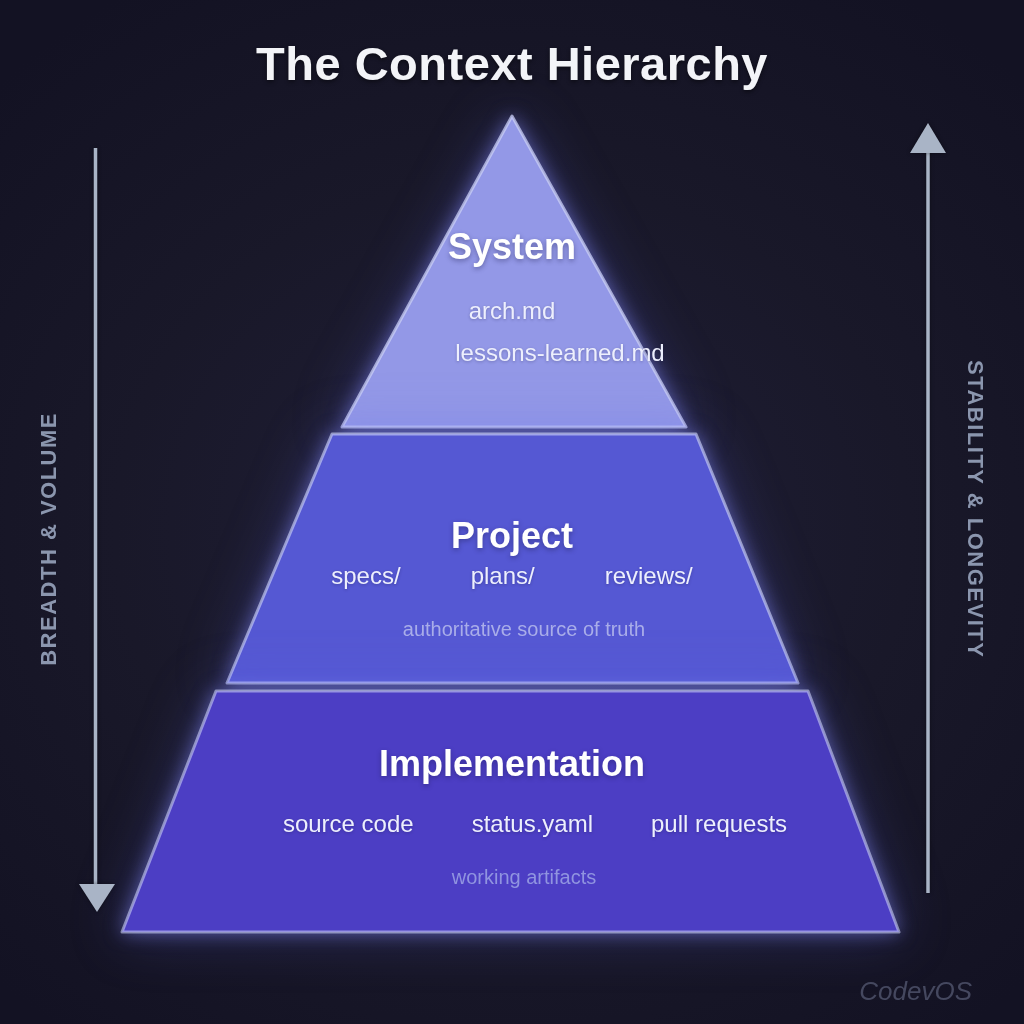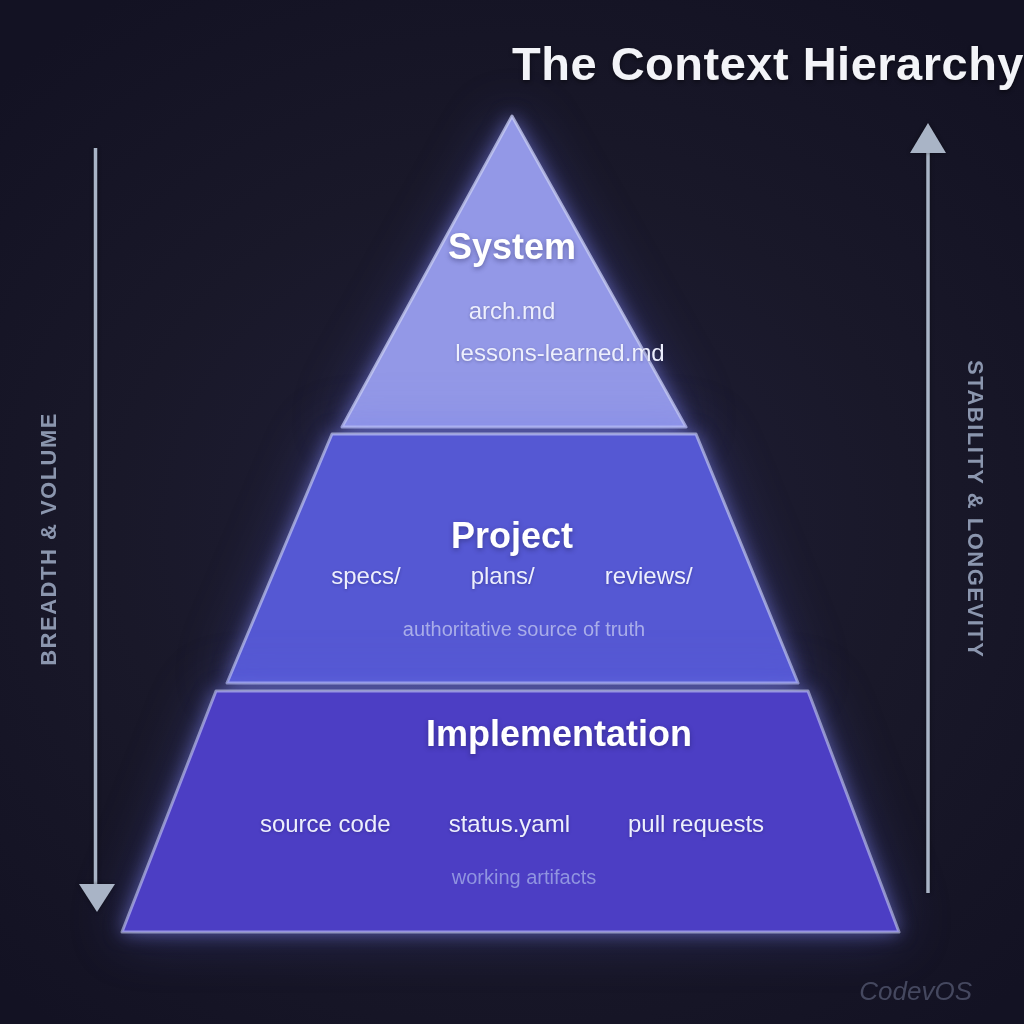--- a/index.html
+++ b/index.html
@@ -10,21 +10,21 @@
     overflow: hidden;
     font-family: "Liberation Sans", sans-serif;
     background:
       radial-gradient(ellipse 720px 640px at 50% 52%, #201f38 0%, #191829 55%, #131223 100%);
   }
   .page-title {
     position: absolute;
     top: 36px;
     left: 0;
     width: 100%;
-    text-align: right;
+    text-align: center;
     font-size: 47px;
     font-weight: bold;
     letter-spacing: 0.5px;
     color: #f3f4f8;
     text-shadow: 0 2px 4px rgba(0,0,0,0.45);
   }
   .pyr-svg { position: absolute; left: 0; top: 0; }
   .pyr-poly {
     filter: drop-shadow(0 0 9px rgba(135,140,255,0.55)) drop-shadow(0 0 26px rgba(95,100,225,0.28));
   }
@@ -95,22 +95,22 @@
   <div class="tier-text tier-item" style="top:339px;margin-left:48px;">lessons-learned.md</div>
 
   <div class="tier-text tier-heading" style="top:497px;margin-top:18px;">Project</div>
   <div class="tier-text tier-items-row row-t2" style="top:562px;">
     <span class="tier-item">specs/</span>
     <span class="tier-item">plans/</span>
     <span class="tier-item">reviews/</span>
   </div>
   <div class="tier-text tier-caption" style="top:618px;">authoritative source of truth</div>
 
-  <div class="tier-text tier-heading" style="top:713px;margin-left:47px;">Implementation</div>
-  <div class="tier-text tier-items-row row-t3" style="top:810px;">
+  <div class="tier-text tier-heading" style="top:743px;">Implementation</div>
+  <div class="tier-text tier-items-row row-t3" style="top:810px;margin-left:23px;">
     <span class="tier-item">source code</span>
     <span class="tier-item">status.yaml</span>
     <span class="tier-item">pull requests</span>
   </div>
   <div class="tier-text tier-caption caption-t3" style="top:866px;">working artifacts</div>
 
   <div class="axis-label axis-label-left">BREADTH &amp; VOLUME</div>
   <div class="axis-label axis-label-right">STABILITY &amp; LONGEVITY</div>
 
   <div class="watermark">CodevOS</div>

